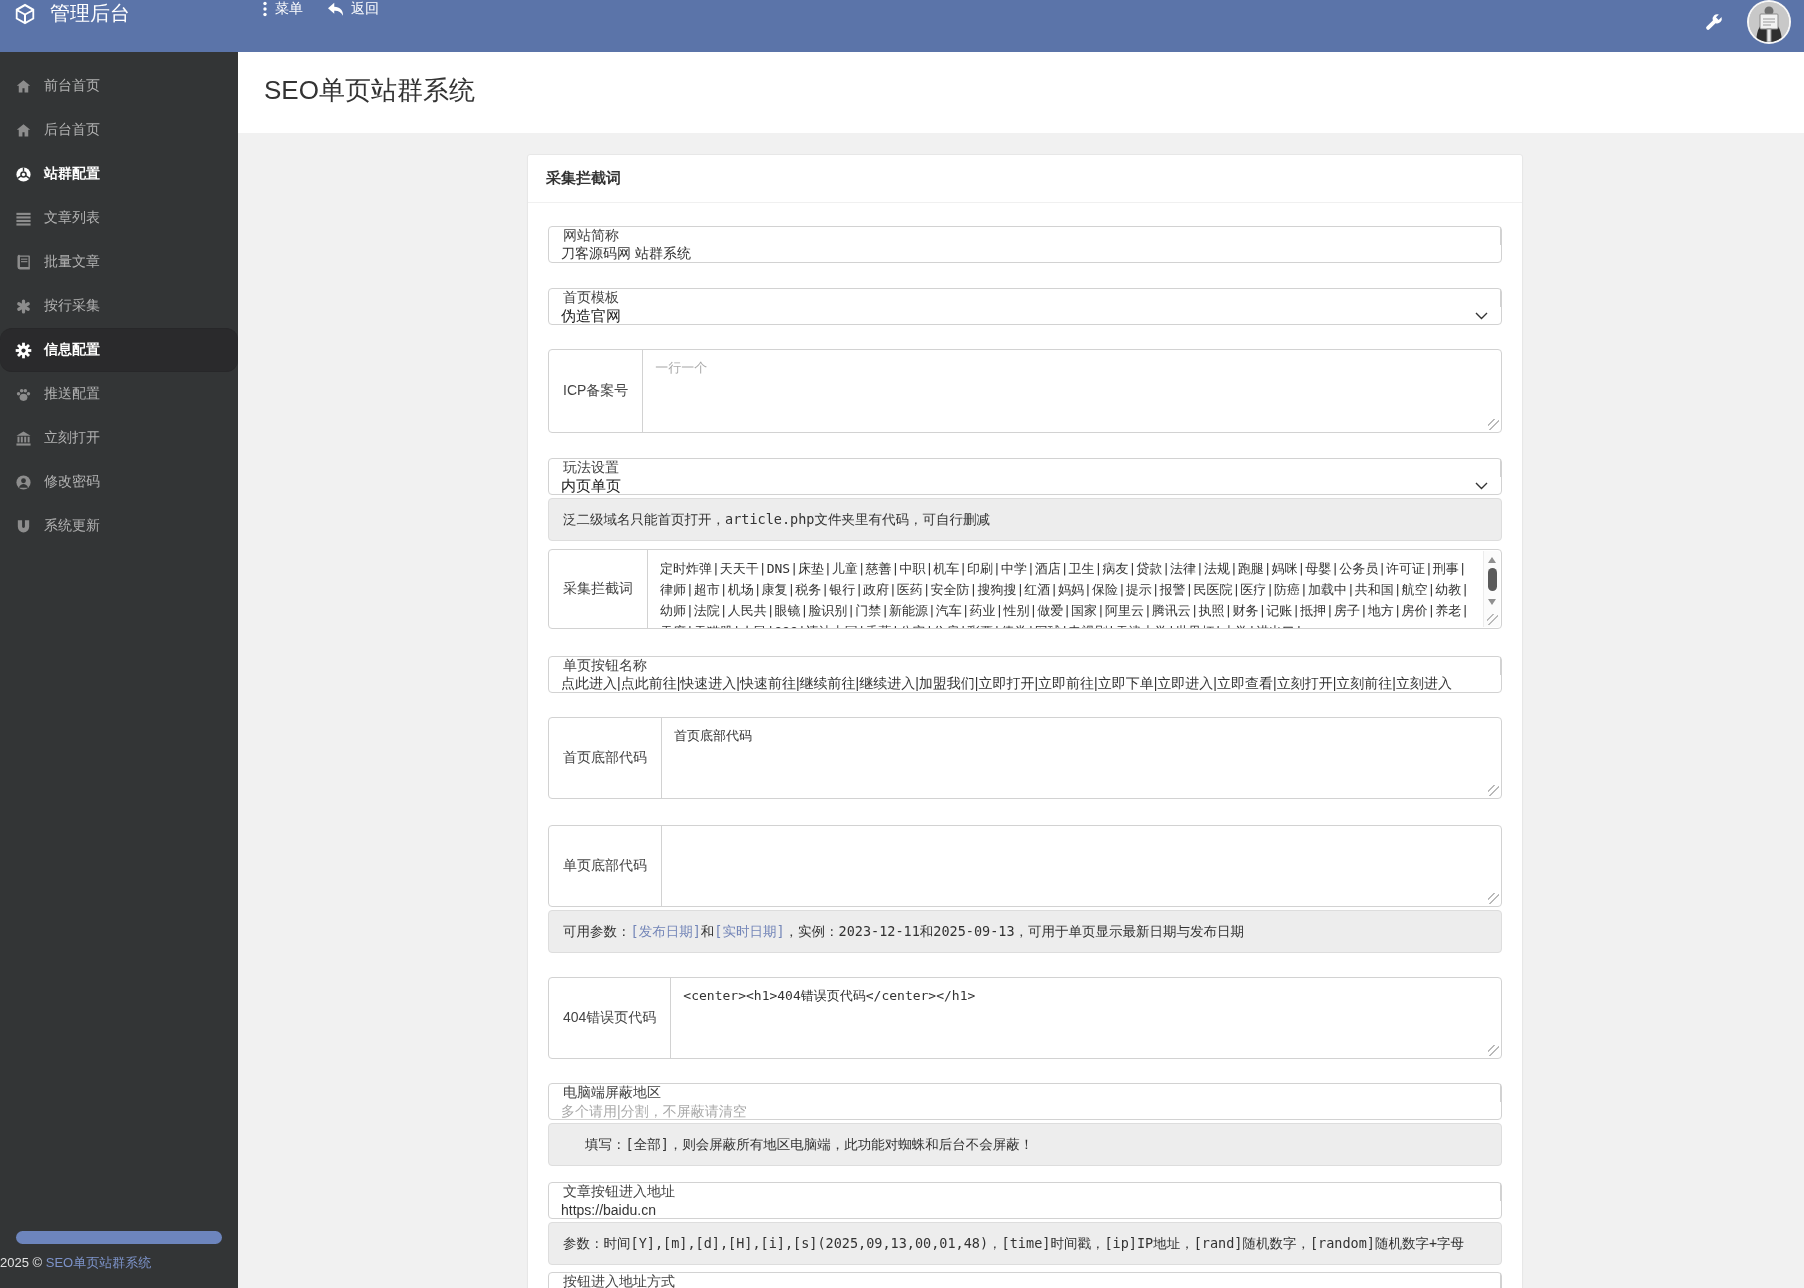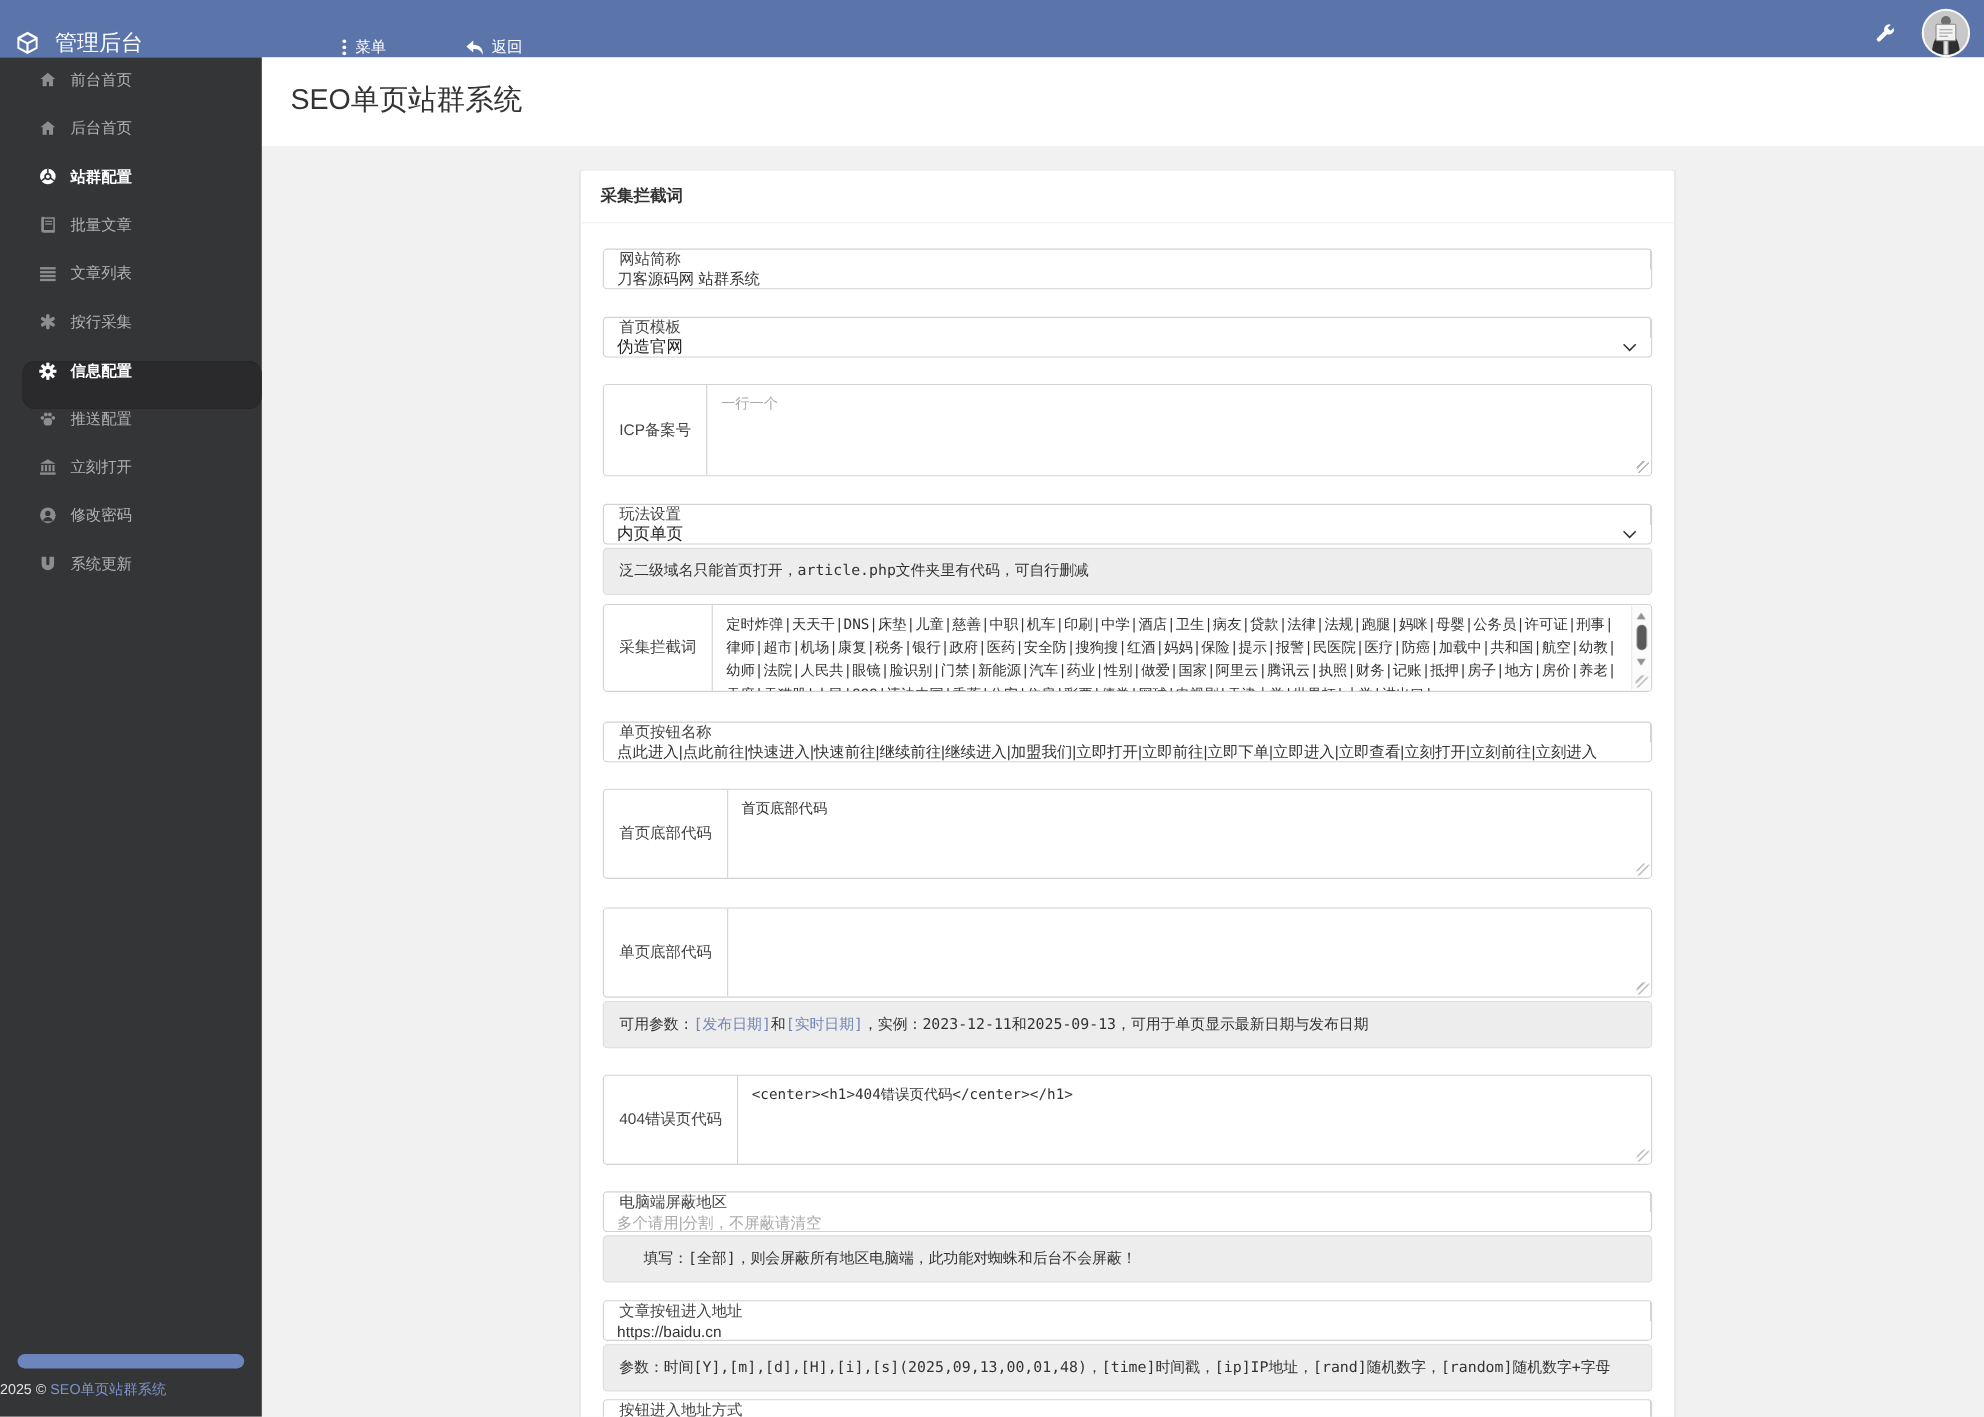--- a/index.html
+++ b/index.html
@@ -8,33 +8,33 @@
   }
   *{box-sizing:border-box;}
   html,body{margin:0;padding:0;}
   body{
     width:1804px;height:1288px;overflow:hidden;position:relative;
     background:var(--content_bg);
     font-family:"Liberation Sans","DejaVu Sans",sans-serif;color:#333;
   }
   
   .topbar{position:absolute;top:0;left:0;right:0;height:52px;background:var(--header_bg);
-    display:flex;align-items:flex-end;z-index:30;gap:48px;}
+    display:flex;align-items:flex-start;z-index:30;}
   .brand{width:238px;flex:none;display:flex;align-items:center;padding-left:13px;color:#fff;font-size:20px;}
   .brand .logo{margin-right:13px;display:flex;}
   .top-btn{display:flex;align-items:center;color:#fff;font-size:14px;cursor:pointer;margin-left:24px;}
   .top-btn .bicon{margin-right:7px;display:flex;}
   .top-right{margin-left:auto;display:flex;align-items:center;padding-right:13px;}
   .wrench-btn{margin-right:24px;display:flex;cursor:pointer;}
   .avatar{width:44px;height:44px;border-radius:50%;border:2px solid rgba(255,255,255,.85);
     overflow:hidden;background:#c8c8c8;cursor:pointer;flex:none;}
   
   .sidebar{position:absolute;top:52px;left:0;bottom:0;width:238px;background:var(--sidebar_bg);z-index:20;}
   .nav{padding-top:12px;}
-  .nav-item{height:44px;display:flex;color:#b2b2b2;font-size:14px;cursor:pointer;margin-left:20px;}
+  .nav-item{height:44px;display:flex;align-items:center;color:#b2b2b2;font-size:14px;cursor:pointer;}
   .nav-item .ic{width:17px;height:17px;margin:0 12px 0 15px;flex:none;color:#8d8d8d;}
   .nav-item .ic svg{display:block;width:100%;height:100%;}
   .nav-item.bright{color:#fff;font-weight:bold;}
   .nav-item.bright .ic{color:#fff;}
   .nav-item.active{background:var(--sidebar_active_bg);color:#fff;font-weight:bold;
     border-top:1px solid #272729;border-bottom:1px solid #272729;border-radius:12px;}
   .nav-item.active .ic{color:#fff;}
   .side-footer{position:absolute;bottom:16px;left:0;right:0;text-align:left;}
   .progress-pill{width:206px;height:13px;border-radius:7px;background:var(--pill);margin:0 auto 10px;}
   .side-copy{font-size:13px;color:#e2e2e2;}
@@ -161,37 +161,37 @@
             <path d="M3.5 17.5l5-3.5" stroke="#333536" stroke-width="2"></path>
             <path d="M20.5 17.5l-5-3.5" stroke="#333536" stroke-width="2"></path>
             <circle cx="12" cy="12" r="2.4" fill="currentColor"></circle>
           </svg>
         </span>
       <span>站群配置</span>
     </div>
     <div class="nav-item">
       <span class="ic">
           <svg viewBox="0 0 24 24" fill="currentColor">
-            <path d="M7 2h13a1 1 0 0 1 1 1v18a1 1 0 0 1-1 1H7a3.5 3.5 0 0 1-3.5-3.5v-15A2.5 2.5 0 0 1 6 1.2L7 2zm0 2v14.5h12V4H7z"></path>
-            <rect x="8.5" y="6.5" width="9" height="1.6"></rect>
-            <rect x="8.5" y="10" width="9" height="1.6"></rect>
-          </svg>
-        </span>
-      <span>批量文章</span>
-    </div>
-    <div class="nav-item">
-      <span class="ic">
-          <svg viewBox="0 0 24 24" fill="currentColor">
             <rect x="2" y="4" width="20" height="3"></rect>
             <rect x="2" y="9" width="20" height="3"></rect>
             <rect x="2" y="14" width="20" height="3"></rect>
             <rect x="2" y="19" width="20" height="3"></rect>
           </svg>
         </span>
       <span>文章列表</span>
+    </div>
+    <div class="nav-item">
+      <span class="ic">
+          <svg viewBox="0 0 24 24" fill="currentColor">
+            <path d="M7 2h13a1 1 0 0 1 1 1v18a1 1 0 0 1-1 1H7a3.5 3.5 0 0 1-3.5-3.5v-15A2.5 2.5 0 0 1 6 1.2L7 2zm0 2v14.5h12V4H7z"></path>
+            <rect x="8.5" y="6.5" width="9" height="1.6"></rect>
+            <rect x="8.5" y="10" width="9" height="1.6"></rect>
+          </svg>
+        </span>
+      <span>批量文章</span>
     </div>
     <div class="nav-item">
       <span class="ic">
           <svg viewBox="0 0 24 24" fill="currentColor">
             <g transform="translate(12,12)">
               <rect x="-2.3" y="-10" width="4.6" height="20" rx="2.3"></rect>
               <rect x="-2.3" y="-10" width="4.6" height="20" rx="2.3" transform="rotate(60)"></rect>
               <rect x="-2.3" y="-10" width="4.6" height="20" rx="2.3" transform="rotate(120)"></rect>
             </g>
           </svg>

